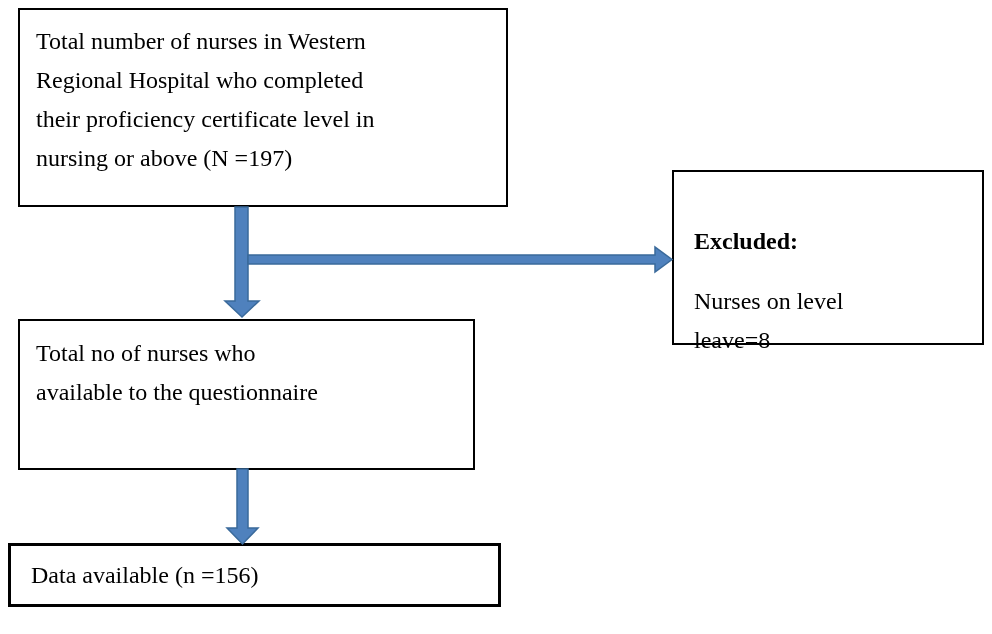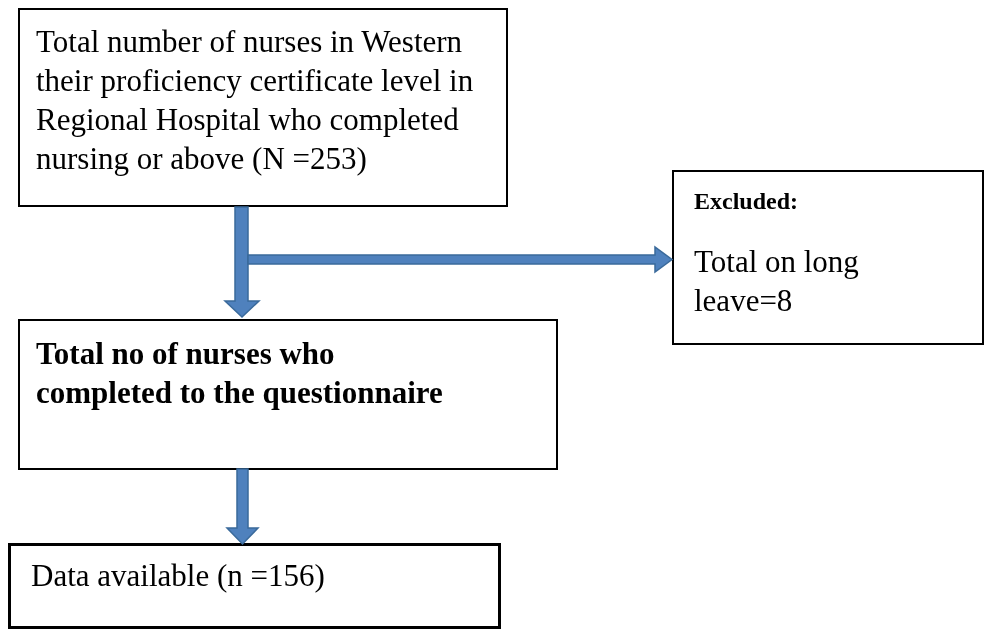--- a/index.html
+++ b/index.html
@@ -16,50 +16,50 @@
     color: var(--text-color, #000000);
     overflow: hidden;
   }
   .box {
     position: absolute;
     box-sizing: border-box;
     border: 2px solid var(--box-border, #000000);
     background: #ffffff;
   }
   .box .line {
-    font-size: 31px;
+    font-size: 24px;
     line-height: 39px;
     white-space: nowrap;
   }
   .box-population {
     left: 18px;  top: 8px;
     width: 490px; height: 199px;
     padding: 12px 16px;
   }
   .box-excluded {
     left: 672px; top: 170px;
     width: 312px; height: 175px;
     padding: 10px 20px;
   }
   .box-excluded .heading {
     font-size: 24px;
     line-height: 39px;
     font-weight: bold;
     margin-bottom: 21px;
     white-space: nowrap;
+    margin-top: 40px;
   }
   .box-responded {
     left: 18px;  top: 319px;
-    width: 540px; height: 151px;
+    width: 457px; height: 151px;
     padding: 13px 16px;
-    font-weight: bold;
   }
   .box-available {
     left: 8px;   top: 543px;
-    width: 493px; height: 86px;
+    width: 493px; height: 64px;
     border-width: 3px;
     padding: 10px 20px;
   }
   .arrow-layer {
     position: absolute;
     left: 0; top: 0;
     width: 992px; height: 634px;
     pointer-events: none;
   }
   .arrow {
@@ -69,34 +69,34 @@
     stroke-linejoin: miter;
   }
 </style>
 </head>
 <body>
 
 <div class="canvas">
 
   <div class="box box-population">
     <div class="line">Total number of nurses in Western</div>
+    <div class="line">Regional Hospital who completed</div>
     <div class="line">their proficiency certificate level in</div>
-    <div class="line">Regional Hospital who completed</div>
-    <div class="line">nursing or above (N =253)</div>
+    <div class="line">nursing or above (N =197)</div>
   </div>
 
   <div class="box box-excluded">
     <div class="heading">Excluded:</div>
-    <div class="line">Total on long</div>
+    <div class="line">Nurses on level</div>
     <div class="line">leave=8</div>
   </div>
 
   <div class="box box-responded">
     <div class="line">Total no of nurses who</div>
-    <div class="line">completed to the questionnaire</div>
+    <div class="line">available to the questionnaire</div>
   </div>
 
   <div class="box box-available">
     <div class="line">Data available (n =156)</div>
   </div>
 
   <svg class="arrow-layer" viewBox="0 0 992 634" xmlns="http://www.w3.org/2000/svg">
 
     <path class="arrow" d="M235 207 L248 207 L248 301 L259 301 L242 317 L225 301 L235 301 Z"></path>
 

